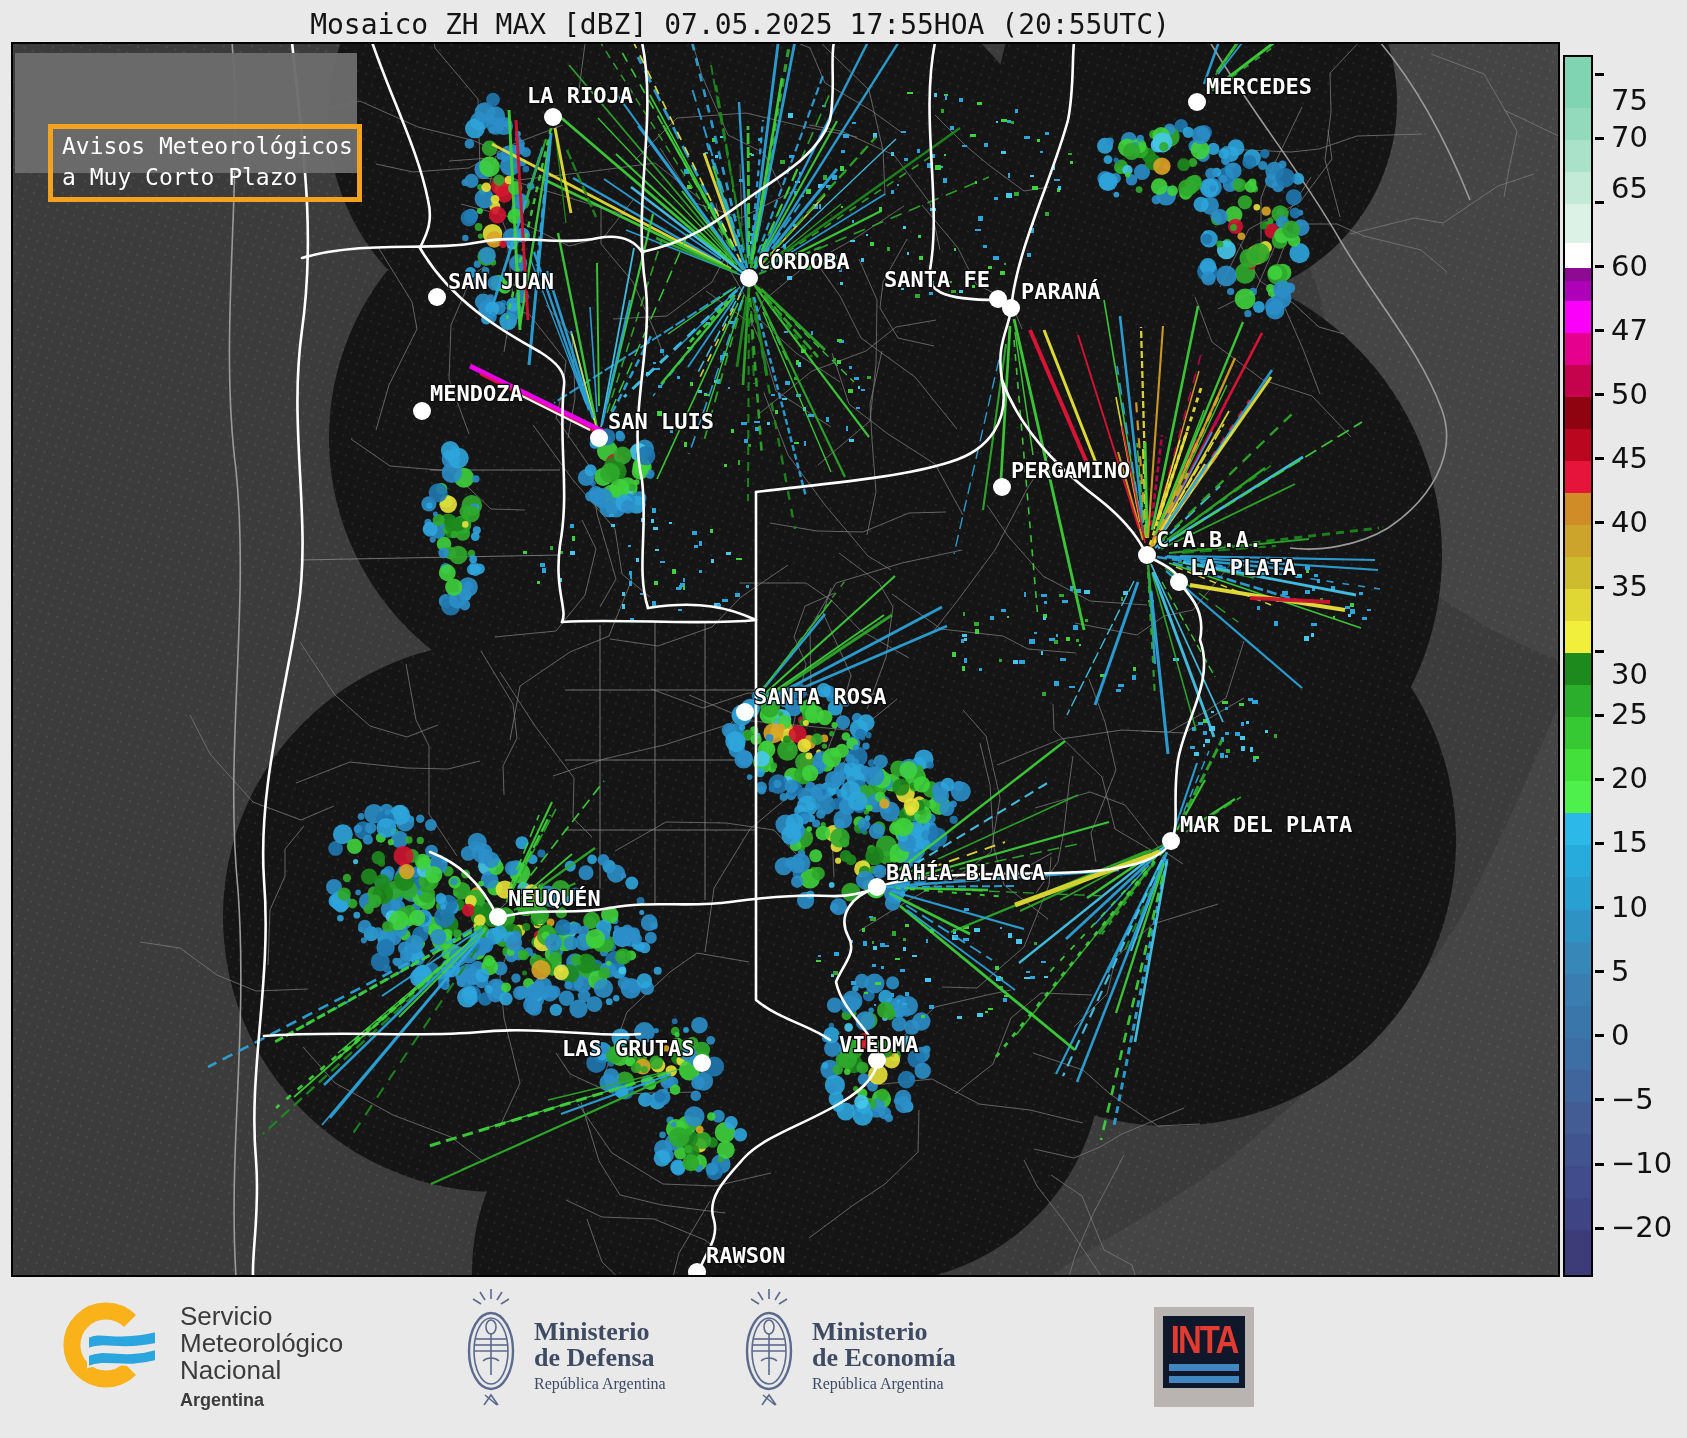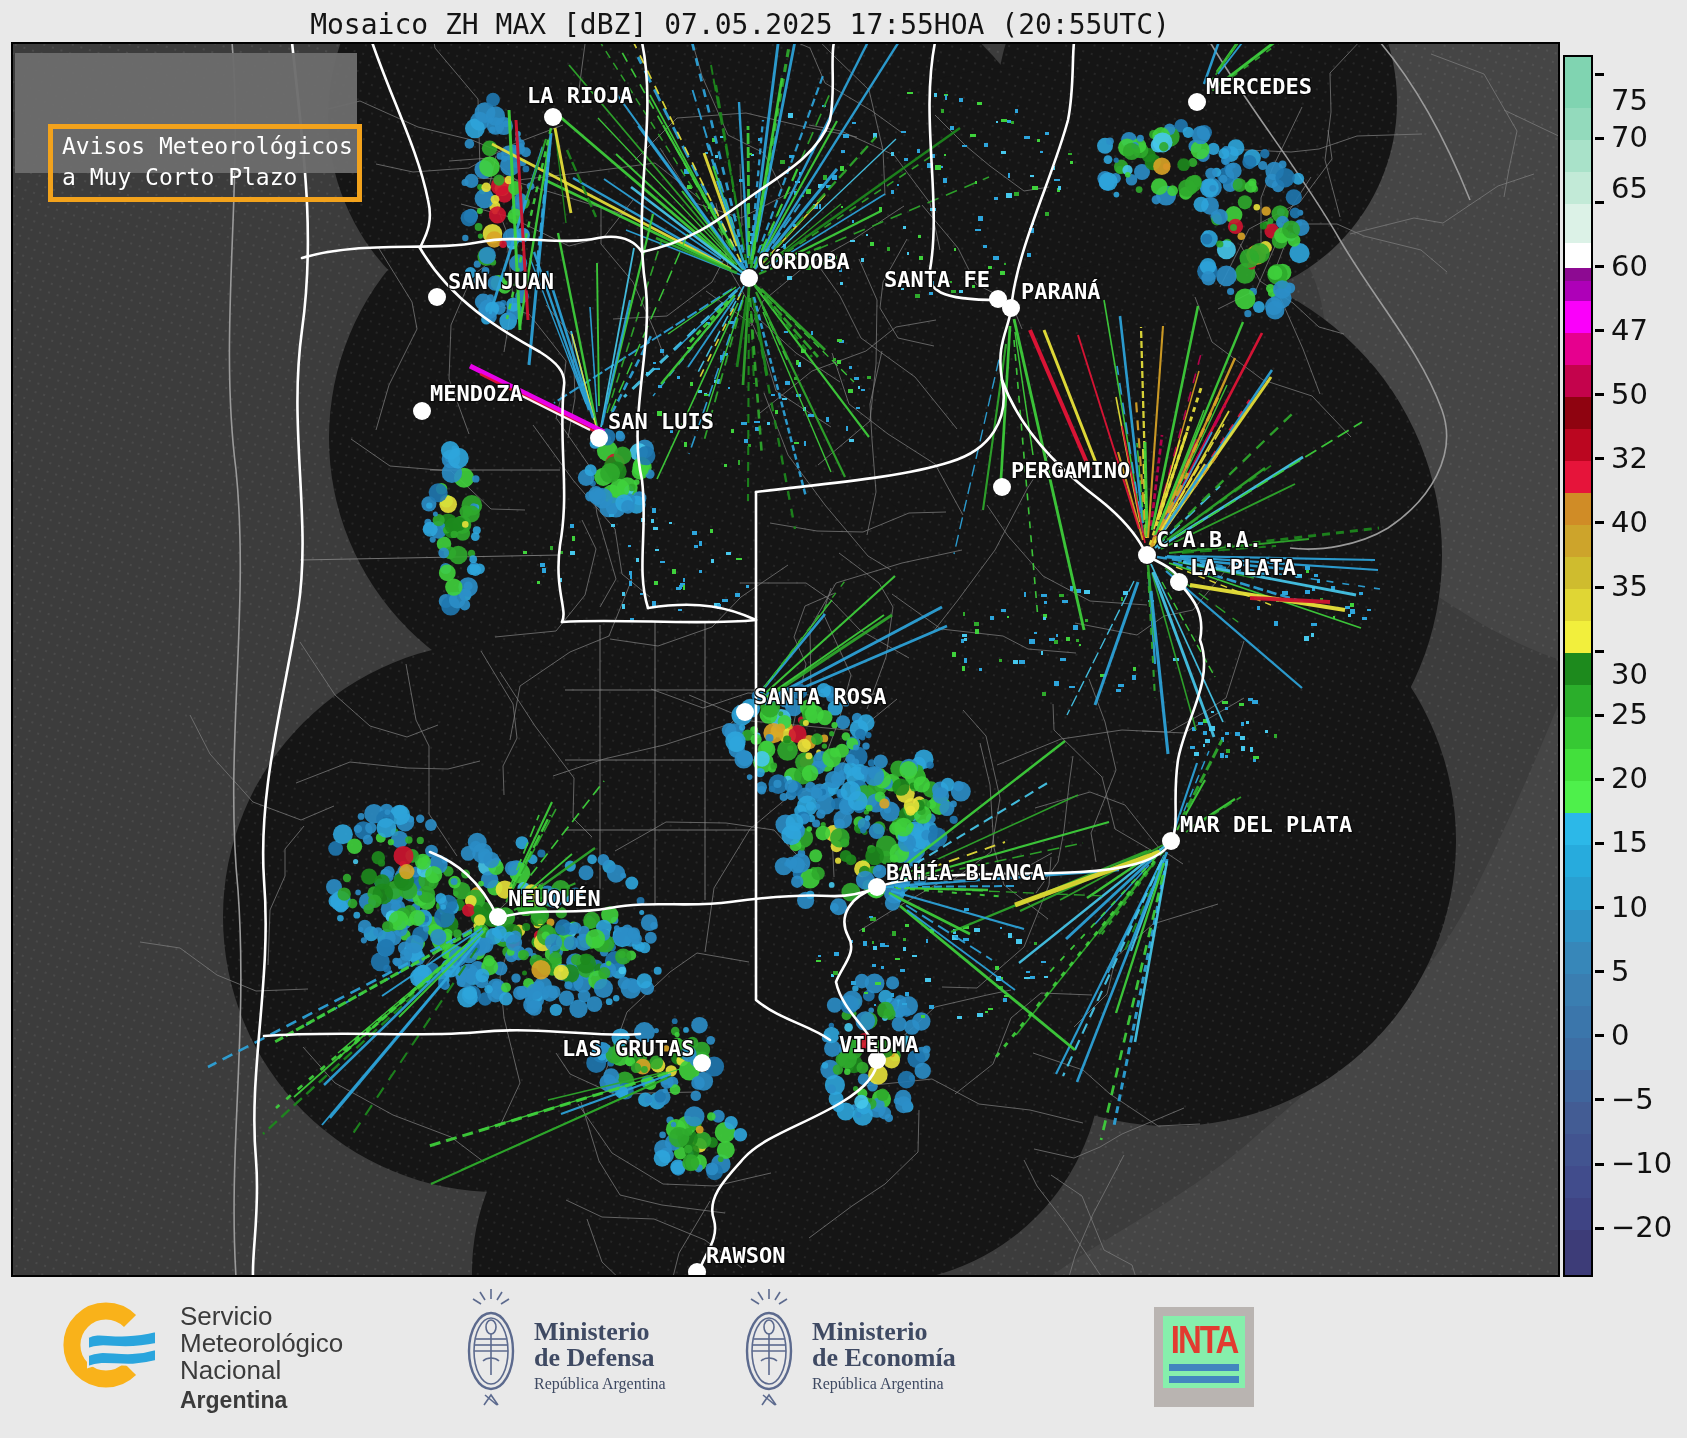--- a/index.html
+++ b/index.html
@@ -24,27 +24,27 @@
   .cbar{position:absolute;left:1563px;top:55px;width:30px;height:1222px;border:2px solid #000;box-sizing:border-box;}
   .cbar-grad{width:100%;height:100%;}
   .cb-ticks{position:absolute;left:1595px;top:55px;width:92px;height:1222px;}
   .cb-tick{position:absolute;left:0;width:9px;height:3px;background:#000;}
   .cb-lab{position:absolute;left:16px;font-size:29px;color:#111;font-family:"DejaVu Sans",sans-serif;}
   
   .footer{position:absolute;left:0;top:1279px;width:1436px;height:159px;background:#e9e9e9;}
   .smn-logo{position:absolute;left:62px;top:18px;}
   .smn-text{position:absolute;left:180px;top:24px;color:#3b3b3b;font-family:"Liberation Sans",sans-serif;
             font-size:26px;line-height:27px;}
-  .smn-text .ar{font-size:23px;font-weight:bold;margin-top:3px;}
+  .smn-text .ar{font-size:18px;font-weight:bold;margin-top:3px;}
   .shield{position:absolute;top:8px;}
   .min-text{position:absolute;top:40px;color:#3f4a63;font-family:"Liberation Serif",serif;}
   .min-text .l1,.min-text .l2{font-size:26px;font-weight:bold;line-height:26px;}
   .min-text .l3{font-size:16px;margin-top:4px;}
   .inta{position:absolute;left:1154px;top:28px;width:100px;height:100px;background:#b9b4b1;}
-  .inta-in{position:absolute;left:9px;top:9px;width:82px;height:72px;background:#86efac;}
+  .inta-in{position:absolute;left:9px;top:9px;width:82px;height:72px;background:#0f172a;}
   .inta-word{position:absolute;left:0;top:2px;width:82px;text-align:center;
              font-family:"Liberation Sans",sans-serif;font-weight:bold;font-size:33px;
              letter-spacing:-2px;transform:scaleY(1.15);transform-origin:top;}
   .inta-bar{position:absolute;left:6px;width:70px;height:7px;}
 </style>
 </head>
 <body>
 
 <div class="title">Mosaico ZH MAX [dBZ] 07.05.2025 17:55HOA (20:55UTC)</div>
 
@@ -2232,21 +2232,21 @@
     <div class="cb-lab" style="top: 65.3368px;">70</div>
     <div class="cb-tick" style="top: 145.942px;"></div>
     <div class="cb-lab" style="top: 116px;">65</div>
     <div class="cb-tick" style="top: 210.047px;"></div>
     <div class="cb-lab" style="top: 193.547px;">60</div>
     <div class="cb-tick" style="top: 274.153px;"></div>
     <div class="cb-lab" style="top: 257.653px;">47</div>
     <div class="cb-tick" style="top: 338.258px;"></div>
     <div class="cb-lab" style="top: 321.758px;">50</div>
     <div class="cb-tick" style="top: 402.363px;"></div>
-    <div class="cb-lab" style="top: 385.863px;">32</div>
+    <div class="cb-lab" style="top: 385.863px;">45</div>
     <div class="cb-tick" style="top: 466.468px;"></div>
     <div class="cb-lab" style="top: 449.968px;">40</div>
     <div class="cb-tick" style="top: 530.574px;"></div>
     <div class="cb-lab" style="top: 514.074px;">35</div>
     <div class="cb-tick" style="top: 594.679px;"></div>
     <div class="cb-lab" style="top: 578.179px; margin-top: 24px;">30</div>
     <div class="cb-tick" style="top: 658.784px;"></div>
     <div class="cb-lab" style="top: 642.284px;">25</div>
     <div class="cb-tick" style="top: 722.889px;"></div>
     <div class="cb-lab" style="top: 706.389px;">20</div>

